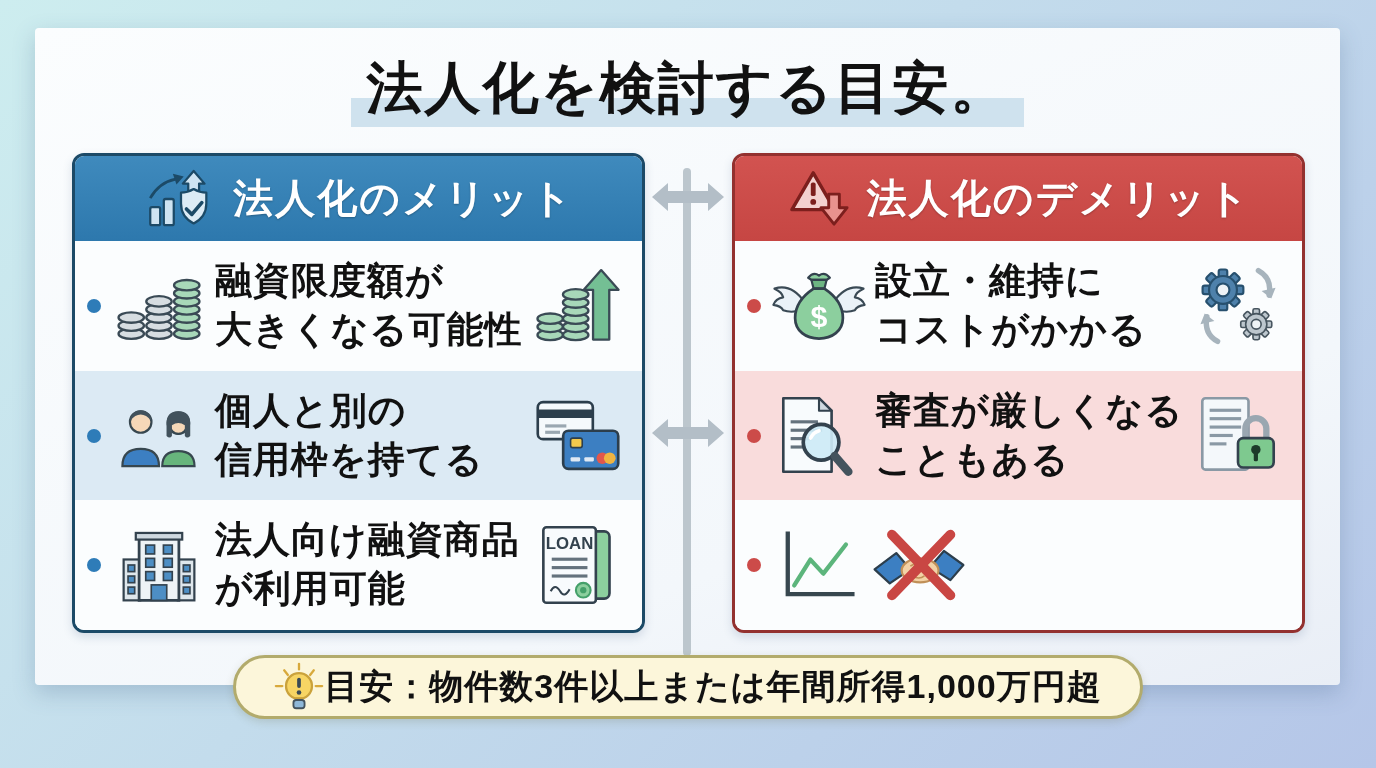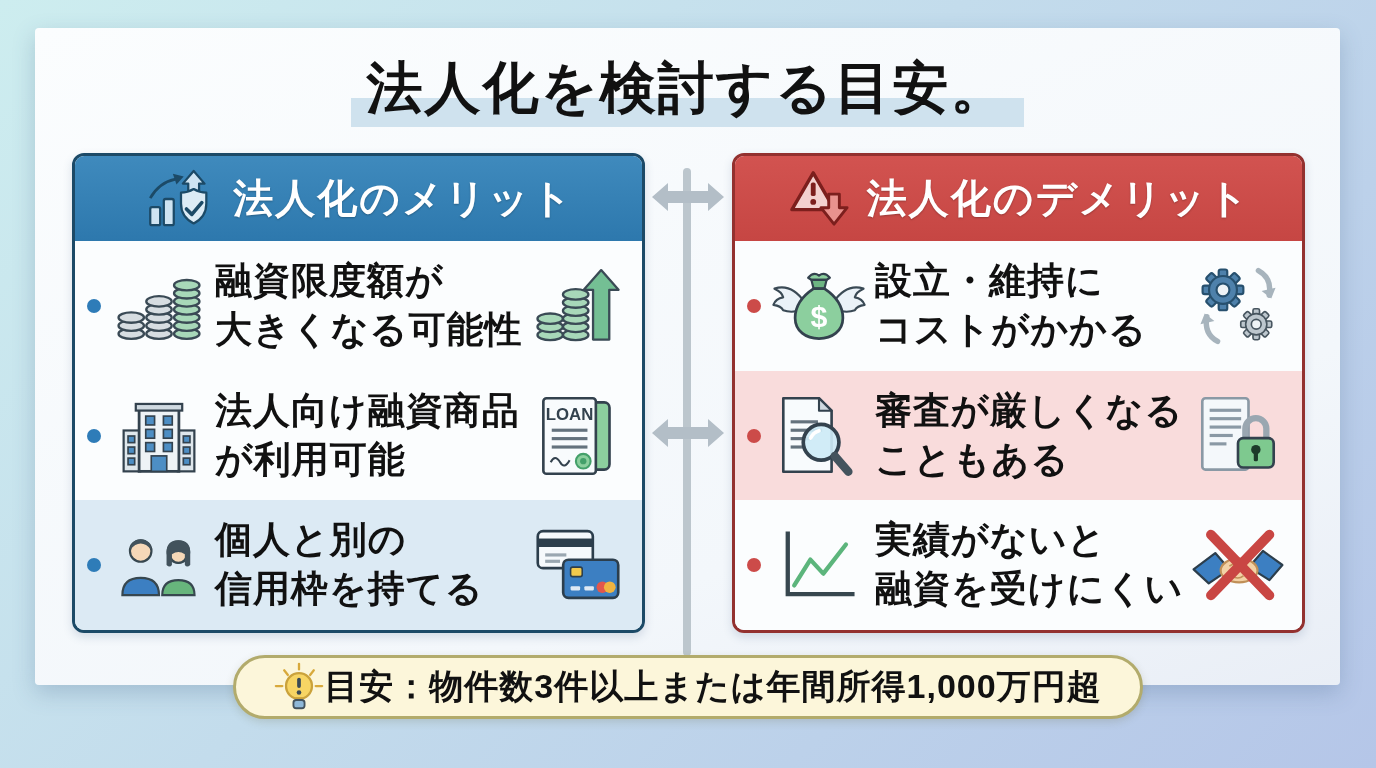--- a/index.html
+++ b/index.html
@@ -126,20 +126,53 @@
             <ellipse cx="14" cy="58" rx="11" ry="4.5"></ellipse>
               <ellipse cx="14" cy="51" rx="11" ry="4.5"></ellipse>
               <ellipse cx="14" cy="44" rx="11" ry="4.5"></ellipse>
             <ellipse cx="36" cy="58" rx="11" ry="4.5"></ellipse>
               <ellipse cx="36" cy="51" rx="11" ry="4.5"></ellipse>
               <ellipse cx="36" cy="44" rx="11" ry="4.5"></ellipse>
               <ellipse cx="36" cy="37" rx="11" ry="4.5"></ellipse>
               <ellipse cx="36" cy="30" rx="11" ry="4.5"></ellipse>
               <ellipse cx="36" cy="23" rx="11" ry="4.5"></ellipse>
           </g>
+        </svg>
+      </span>
+    </div>
+
+    <div class="row alt">
+      <span class="bullet"></span>
+      <span class="icon-box">
+        <svg width="84" height="66" viewBox="0 0 78 60">
+          <circle cx="22" cy="17" r="10" fill="#f6d8b8" stroke="#37474f" stroke-width="2"></circle>
+          <path d="M12 16 a10 10 0 0 1 20 0 q-5 -6 -10 -6 q-5 0 -10 6 z" fill="#42525c"></path>
+          <path d="M5 58 q0 -16 17 -16 q17 0 17 16 z" fill="#3c7fc2" stroke="#37474f" stroke-width="2"></path>
+          <circle cx="57" cy="18" r="11" fill="#42525c"></circle>
+          <circle cx="57" cy="20" r="8" fill="#f6d8b8" stroke="#37474f" stroke-width="2"></circle>
+          <path d="M46 18 q0 -11 11 -11 q11 0 11 11 v12 q-3 3 -5 0 v-10 q-6 -4 -12 0 v10 q-2 3 -5 0 z" fill="#42525c"></path>
+          <path d="M42 58 q0 -14 15 -14 q15 0 15 14 z" fill="#67b57c" stroke="#37474f" stroke-width="2"></path>
+        </svg>
+      </span>
+      <div class="row-text">
+        <div>個人と別の</div>
+        <div>信用枠を持てる</div>
+      </div>
+      <span class="icon-box">
+        <svg width="86" height="72" viewBox="0 0 80 68">
+          <rect x="2" y="2" width="52" height="35" rx="5" fill="#f5f9fc" stroke="#2c3e4c" stroke-width="2.5"></rect>
+          <rect x="2" y="9" width="52" height="8" fill="#2c3e4c"></rect>
+          <rect x="9" y="23" width="20" height="3" fill="#9aa7b1"></rect>
+          <rect x="9" y="29" width="14" height="3" fill="#9aa7b1"></rect>
+          <rect x="26" y="29" width="52" height="36" rx="5" fill="#3c7fc2" stroke="#2c3e4c" stroke-width="2.5"></rect>
+          <rect x="33" y="36" width="11" height="9" rx="2" fill="#f2c94c" stroke="#2c3e4c" stroke-width="1.5"></rect>
+          <rect x="33" y="54" width="9" height="4" rx="1" fill="#dfe9f4"></rect>
+          <rect x="46" y="54" width="9" height="4" rx="1" fill="#dfe9f4"></rect>
+          <circle cx="63" cy="55" r="5.5" fill="#e2574c"></circle>
+          <circle cx="70" cy="55" r="5.5" fill="#f0b440"></circle>
         </svg>
       </span>
     </div>
 
     <div class="row">
       <span class="bullet"></span>
       <span class="icon-box">
         <svg width="84" height="74" viewBox="0 0 76 66">
           <rect x="6" y="28" width="15" height="37" fill="#dfe7ec" stroke="#33424e" stroke-width="2"></rect>
           <rect x="55" y="28" width="15" height="37" fill="#dfe7ec" stroke="#33424e" stroke-width="2"></rect>
@@ -173,53 +206,20 @@
           <text x="31" y="25" text-anchor="middle" font-size="16" font-weight="bold" fill="#33424e">LOAN</text>
           <rect x="14" y="33" width="34" height="3" fill="#64727d"></rect>
           <rect x="14" y="41" width="34" height="3" fill="#64727d"></rect>
           <rect x="14" y="49" width="34" height="3" fill="#64727d"></rect>
           <path d="M13 65 q4 -8 9 0 q4 7 9 -2" fill="none" stroke="#33424e" stroke-width="2"></path>
           <circle cx="44" cy="64" r="7" fill="#8ccf9e" stroke="#44a06a" stroke-width="2"></circle>
           <circle cx="44" cy="64" r="3" fill="#44a06a"></circle>
         </svg>
       </span>
     </div>
-
-    <div class="row alt">
-      <span class="bullet"></span>
-      <span class="icon-box">
-        <svg width="84" height="66" viewBox="0 0 78 60">
-          <circle cx="22" cy="17" r="10" fill="#f6d8b8" stroke="#37474f" stroke-width="2"></circle>
-          <path d="M12 16 a10 10 0 0 1 20 0 q-5 -6 -10 -6 q-5 0 -10 6 z" fill="#42525c"></path>
-          <path d="M5 58 q0 -16 17 -16 q17 0 17 16 z" fill="#3c7fc2" stroke="#37474f" stroke-width="2"></path>
-          <circle cx="57" cy="18" r="11" fill="#42525c"></circle>
-          <circle cx="57" cy="20" r="8" fill="#f6d8b8" stroke="#37474f" stroke-width="2"></circle>
-          <path d="M46 18 q0 -11 11 -11 q11 0 11 11 v12 q-3 3 -5 0 v-10 q-6 -4 -12 0 v10 q-2 3 -5 0 z" fill="#42525c"></path>
-          <path d="M42 58 q0 -14 15 -14 q15 0 15 14 z" fill="#67b57c" stroke="#37474f" stroke-width="2"></path>
-        </svg>
-      </span>
-      <div class="row-text">
-        <div>個人と別の</div>
-        <div>信用枠を持てる</div>
-      </div>
-      <span class="icon-box">
-        <svg width="86" height="72" viewBox="0 0 80 68">
-          <rect x="2" y="2" width="52" height="35" rx="5" fill="#f5f9fc" stroke="#2c3e4c" stroke-width="2.5"></rect>
-          <rect x="2" y="9" width="52" height="8" fill="#2c3e4c"></rect>
-          <rect x="9" y="23" width="20" height="3" fill="#9aa7b1"></rect>
-          <rect x="9" y="29" width="14" height="3" fill="#9aa7b1"></rect>
-          <rect x="26" y="29" width="52" height="36" rx="5" fill="#3c7fc2" stroke="#2c3e4c" stroke-width="2.5"></rect>
-          <rect x="33" y="36" width="11" height="9" rx="2" fill="#f2c94c" stroke="#2c3e4c" stroke-width="1.5"></rect>
-          <rect x="33" y="54" width="9" height="4" rx="1" fill="#dfe9f4"></rect>
-          <rect x="46" y="54" width="9" height="4" rx="1" fill="#dfe9f4"></rect>
-          <circle cx="63" cy="55" r="5.5" fill="#e2574c"></circle>
-          <circle cx="70" cy="55" r="5.5" fill="#f0b440"></circle>
-        </svg>
-      </span>
-    </div>
   </div>
 
   <div class="panel demerit">
     <div class="panel-header">
       <svg width="66" height="60" viewBox="0 0 66 62">
         <path d="M26 4 L48 42 H4 Z" fill="#f3d1cf" stroke="#7c1f1d" stroke-width="3.5" stroke-linejoin="round"></path>
         <rect x="23.5" y="14" width="5" height="14" rx="2" fill="#7c1f1d"></rect>
         <circle cx="26" cy="34" r="3" fill="#7c1f1d"></circle>
         <path d="M42 26 h11 v14 h8 l-13.5 17 -13.5 -17 h8 z" fill="#e9928e" stroke="#7c1f1d" stroke-width="3" stroke-linejoin="round"></path>
       </svg>
@@ -310,24 +310,20 @@
     </div>
 
     <div class="row">
       <span class="bullet"></span>
       <span class="icon-box">
         <svg width="84" height="72" viewBox="0 0 78 66">
           <path d="M10 4 v56 h60" fill="none" stroke="#37474f" stroke-width="4" stroke-linecap="square"></path>
           <polyline points="16,52 31,28 43,41 64,14" fill="none" stroke="#5cb57c" stroke-width="4" stroke-linejoin="round" stroke-linecap="round"></polyline>
         </svg>
       </span>
-      <div class="row-text">
-        <div>実績がないと</div>
-        <div>融資を受けにくい</div>
-      </div>
       <span class="icon-box">
         <svg width="94" height="78" viewBox="0 0 86 72">
           <path d="M2 40 L22 25 L35 40 L16 53 Z" fill="#3c7fc2" stroke="#2c3e4c" stroke-width="2" stroke-linejoin="round"></path>
           <path d="M84 36 L66 23 L53 38 L72 50 Z" fill="#3c7fc2" stroke="#2c3e4c" stroke-width="2" stroke-linejoin="round"></path>
           <ellipse cx="44" cy="41" rx="17" ry="11" fill="#f3d2a6" stroke="#c09058" stroke-width="2"></ellipse>
           <path d="M35 37 q6 -4 11 0 M37 46 q6 4 11 0" fill="none" stroke="#c09058" stroke-width="1.5"></path>
           <line x1="18" y1="8" x2="72" y2="64" stroke="#c94643" stroke-width="9" stroke-linecap="round"></line>
           <line x1="72" y1="8" x2="18" y2="64" stroke="#c94643" stroke-width="9" stroke-linecap="round"></line>
         </svg>
       </span>

